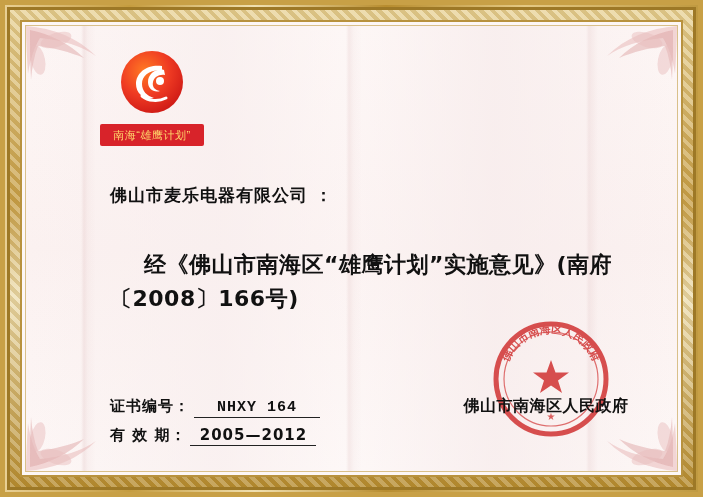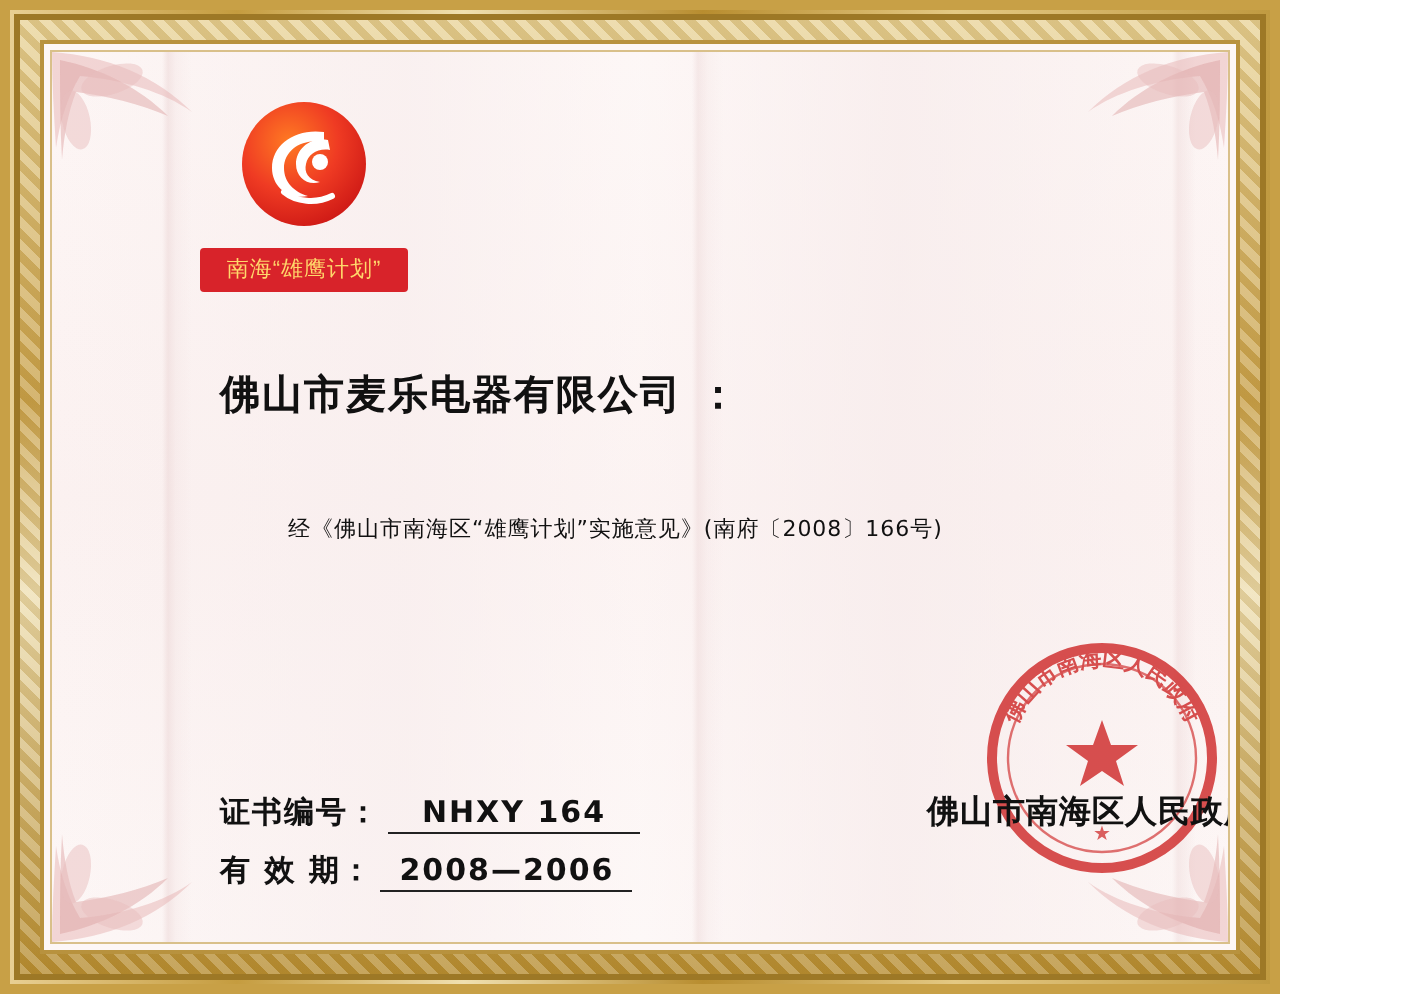--- a/index.html
+++ b/index.html
@@ -10,21 +10,21 @@
   body {
     width: 703px;
     height: 497px;
     font-family: "Liberation Sans", sans-serif;
     overflow: hidden;
   }
 
   
   #certificate {
     position: relative;
-    width: 640px;
+    width: 703px;
     height: 497px;
     box-sizing: border-box;
     background: #fdba74;
     overflow: hidden;
   }
 
   
   .border-outer {
     position: absolute;
     inset: 0;
@@ -132,33 +132,33 @@
     letter-spacing: 0.5px;
     white-space: nowrap;
   }
 
   
   .salutation {
     position: absolute;
     left: 84px;
     top: 158px;
     font-family: "DejaVu Sans", sans-serif;
-    font-size: 20px;
+    font-size: 17px;
     font-weight: bold;
     color: #111;
     letter-spacing: 1px;
   }
   .para {
     position: absolute;
     left: 84px;
     top: 222px;
     width: 540px;
     font-family: "DejaVu Sans", sans-serif;
-    font-size: 11px;
-    font-weight: normal;
+    font-size: 22px;
+    font-weight: bold;
     color: #111;
     line-height: 34px;
     letter-spacing: 0.5px;
   }
   .para .indent { display: inline-block; width: 34px; }
 
   
   .field {
     position: absolute;
     font-family: "DejaVu Sans", sans-serif;
@@ -170,21 +170,21 @@
   .field .label { letter-spacing: 1px; }
   .field .value {
     display: inline-block;
     min-width: 118px;
     margin-left: 4px;
     padding: 0 4px 1px 4px;
     border-bottom: 1px solid #222;
     text-align: center;
     letter-spacing: 1px;
   }
-  .field-cert { left: 84px; top: 371px; }
+  .field-cert { left: 84px; top: 371px; font-family: Liberation Mono, monospace; }
   .field-valid { left: 84px; top: 400px; }
 
   
   .issuer {
     position: absolute;
     left: 420px;
     top: 370px;
     width: 200px;
     text-align: center;
     font-family: "DejaVu Sans", sans-serif;
@@ -277,21 +277,21 @@
     <div class="salutation">佛山市麦乐电器有限公司 ：</div>
 
     <div class="para">
       <span class="indent"></span><span>经《佛山市南海区“雄鹰计划”实施意见》(南府〔2008〕166号)</span><br>
     </div>
 
     <div class="field field-cert">
       <span class="label">证书编号：</span><span class="value">NHXY  164</span>
     </div>
     <div class="field field-valid">
-      <span class="label">有 效 期：</span><span class="value">2008—2006</span>
+      <span class="label">有 效 期：</span><span class="value">2005—2012</span>
     </div>
 
     <svg class="seal" viewBox="0 0 118 118">
       <circle cx="59" cy="59" r="55" fill="none" stroke="#cf2b2b" stroke-width="5"></circle>
       <circle cx="59" cy="59" r="47" fill="none" stroke="#cf2b2b" stroke-width="1.2" opacity="0.8"></circle>
       <path d="M59 40 L63.5 52.5 L77 52.5 L66 60.5 L70 73 L59 65.5 L48 73 L52 60.5 L41 52.5 L54.5 52.5 Z" fill="#cf2b2b"></path>
       <text fill="#cf2b2b" font-size="11" font-family="DejaVu Sans, sans-serif" font-weight="bold">
         <textPath startOffset="50%" text-anchor="middle" href="#sealpath">佛山市南海区人民政府</textPath>
       </text>
       <path id="sealpath" d="M 13 59 A 46 46 0 1 1 105 59" fill="none"></path>

